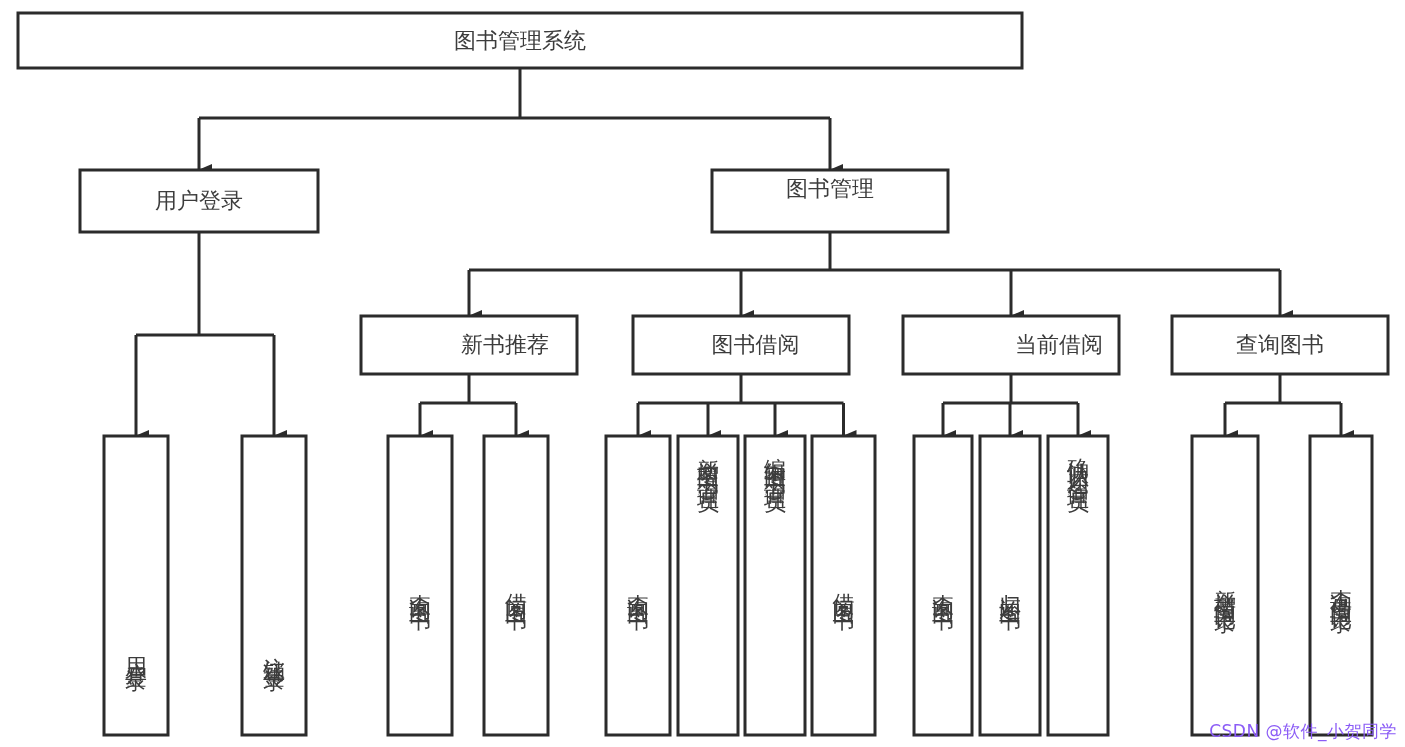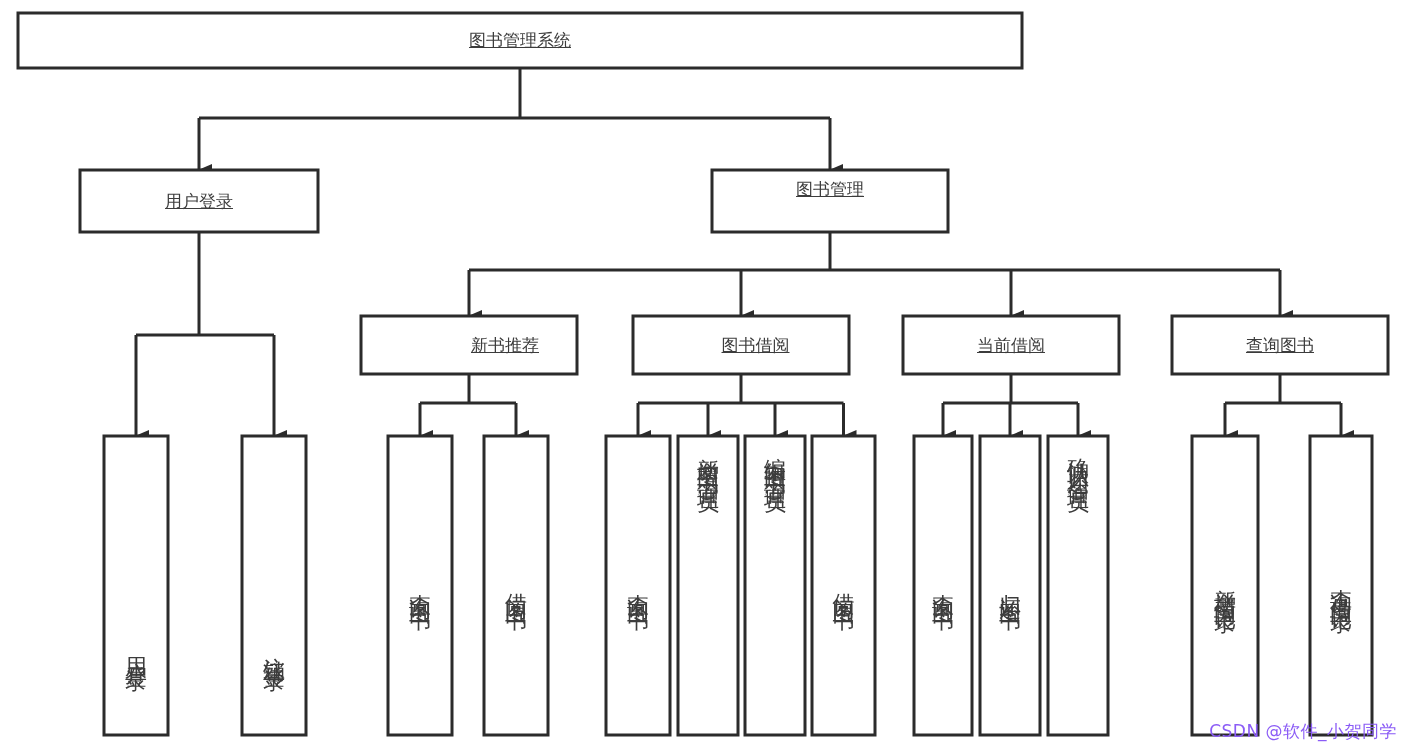--- a/index.html
+++ b/index.html
@@ -41,25 +41,24 @@
   .arrow-head {
     fill: #2b2b2b;
     stroke: none;
   }
   .node-label-h {
     position: absolute;
     display: flex;
     align-items: center;
     justify-content: center;
     color: #3c3c3c;
-    font-size: 17px;
+    font-size: 22px;
     letter-spacing: 0px;
     white-space: nowrap;
     pointer-events: none;
-    text-decoration: underline;
   }
   .node-label-v {
     position: absolute;
     display: flex;
     align-items: center;
     justify-content: center;
     color: #3c3c3c;
     font-size: 22px;
     pointer-events: none;
   }
@@ -150,21 +149,21 @@
         <rect x="1310" y="436" width="62" height="299" class="node-box"></rect>
       </g>
   </svg>
 
   <div id="labels-layer">
       <div class="node-label-h" style="left: 18px; top: 13px; width: 1004px; height: 55px;">图书管理系统</div>
       <div class="node-label-h" style="left: 80px; top: 170px; width: 238px; height: 62px;">用户登录</div>
       <div class="node-label-h" style="left: 712px; top: 158px; width: 236px; height: 62px;">图书管理</div>
       <div class="node-label-h" style="left: 361px; top: 316px; width: 216px; height: 58px; margin-left: 36px;">新书推荐</div>
       <div class="node-label-h" style="left: 633px; top: 316px; width: 245px; height: 58px;">图书借阅</div>
-      <div class="node-label-h" style="left: 903px; top: 316px; width: 216px; height: 58px;">当前借阅</div>
+      <div class="node-label-h" style="left: 903px; top: 316px; width: 216px; height: 58px; padding-left: 48px;">当前借阅</div>
       <div class="node-label-h" style="left: 1172px; top: 316px; width: 216px; height: 58px;">查询图书</div>
       <div class="node-label-v" style="left: 104px; top: 436px; width: 64px; height: 299px; align-items: flex-end;">
         <span class="vtext" style="padding-bottom: 76px;">用户登录</span>
       </div>
       <div class="node-label-v" style="left: 242px; top: 436px; width: 64px; height: 299px; align-items: flex-end;">
         <span class="vtext" style="padding-bottom: 76px;">注销登录</span>
       </div>
       <div class="node-label-v" style="left: 388px; top: 436px; width: 64px; height: 299px; align-items: center;">
         <span class="vtext">查询图书</span>
       </div>

